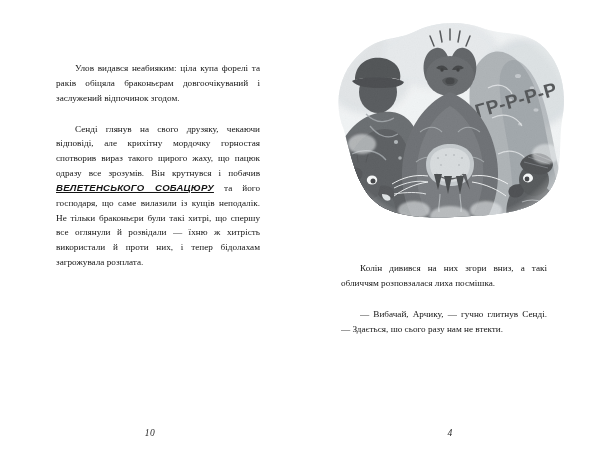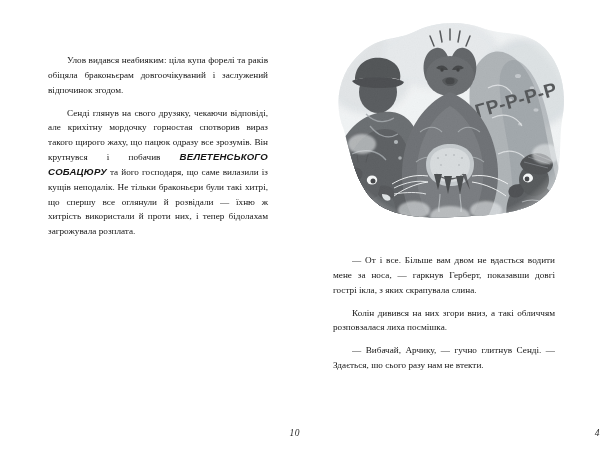--- a/index.html
+++ b/index.html
@@ -43,40 +43,41 @@
     left: 40px;
     top: 45px;
     width: 236px;
   }
   .textblock-right {
     left: 25px;
     top: 245px;
     width: 238px;
   }
   .textblock p {
-    margin: 8px;
+    margin: 16px;
     text-indent: 19px;
     text-align: justify;
   }
   .textblock p:last-child {
     text-align: justify;
   }
   .shout {
     font-family: "Liberation Sans", "DejaVu Sans", sans-serif;
     font-weight: bold;
     font-style: italic;
     font-size: 9.6px;
     letter-spacing: 0.2px;
+    text-decoration: underline;
   }
 
   .folio {
     position: absolute;
     bottom: 24px;
     width: 100%;
-    text-align: right;
+    text-align: center;
     font-size: 9.5px;
     font-style: italic;
     color: #262626;
     letter-spacing: 0.5px;
   }
 
   
   .illo {
     position: absolute;
     left: 22px;
@@ -342,21 +343,20 @@
           </g>
 
           <rect x="0" y="0" width="258" height="222" filter="url(#grain)" fill="#ffffff" opacity="0.22"></rect>
 
           <rect x="0" y="0" width="258" height="222" fill="url(#vign)"></rect>
         </g>
       </svg>
     </div>
 
     <div class="textblock textblock-right">
-      <p>— От і все. Більше вам двом не вдасться водити мене за носа, — гаркнув Герберт, показавши довгі гострі ікла, з яких скрапувала слина.</p>
       <p>Колін дивився на них згори вниз, а такі обличчям розповзалася лиха посмішка.</p>
       <p>— Вибачай, Арчику, — гучно глитнув Сенді. — Здається, шо сього разу нам не втекти.</p>
     </div>
 
     <div class="folio">4</div>
   </div>
 
 </div>
 
 </body></html>

